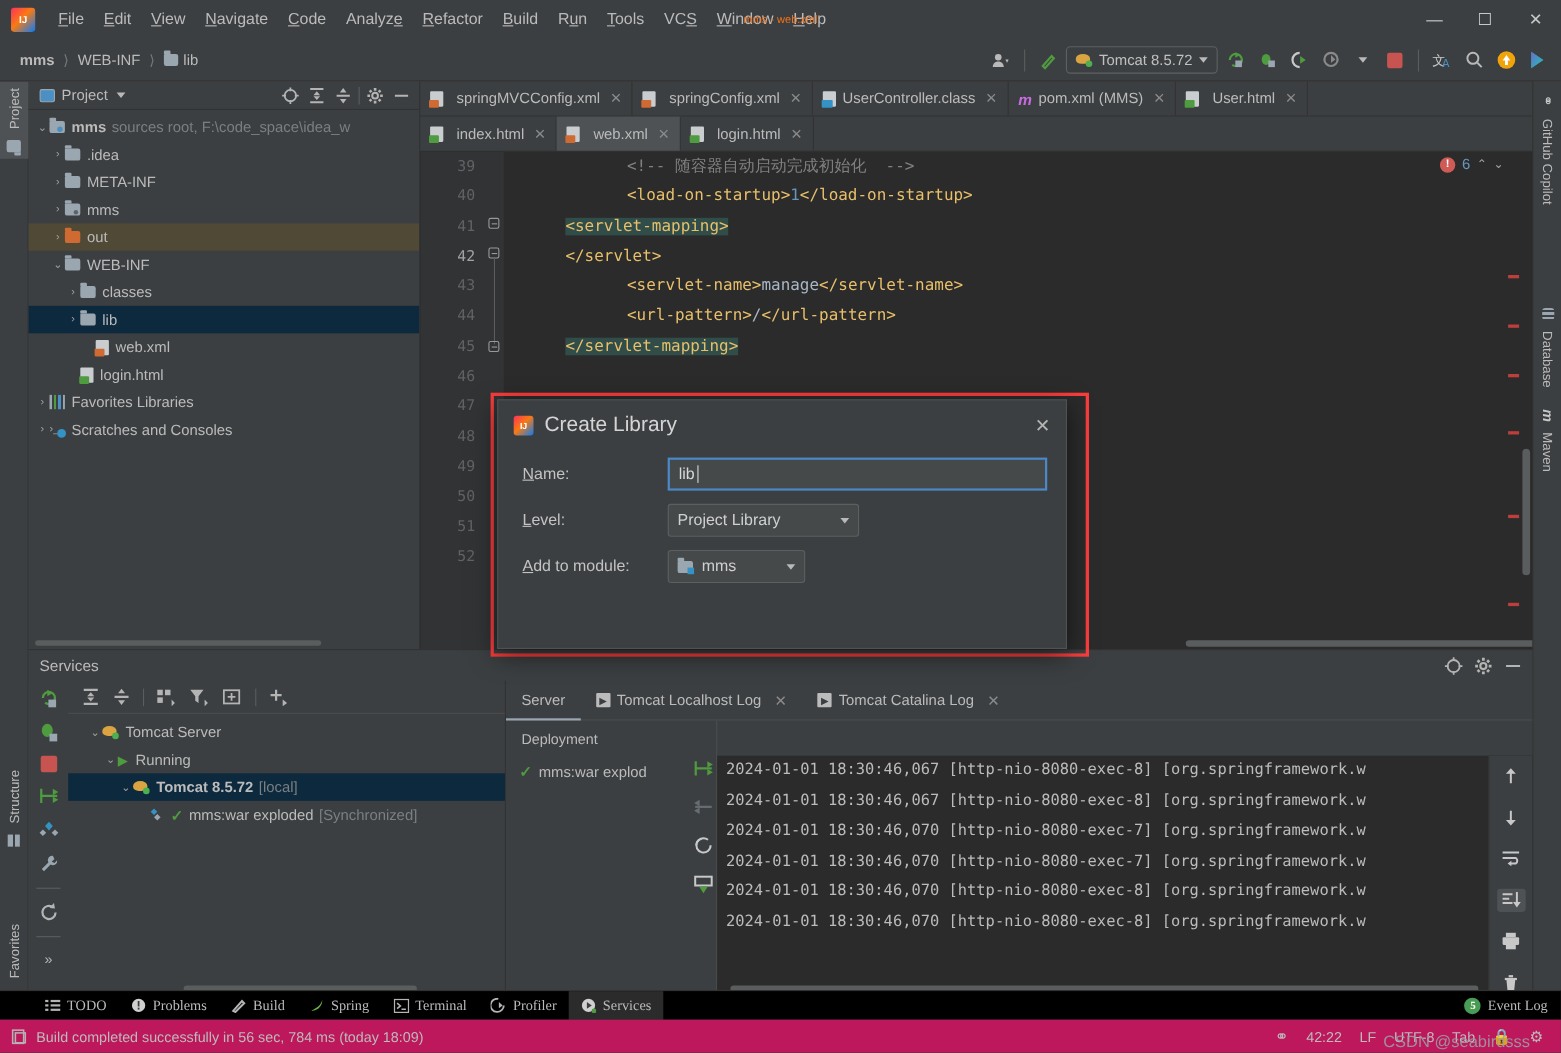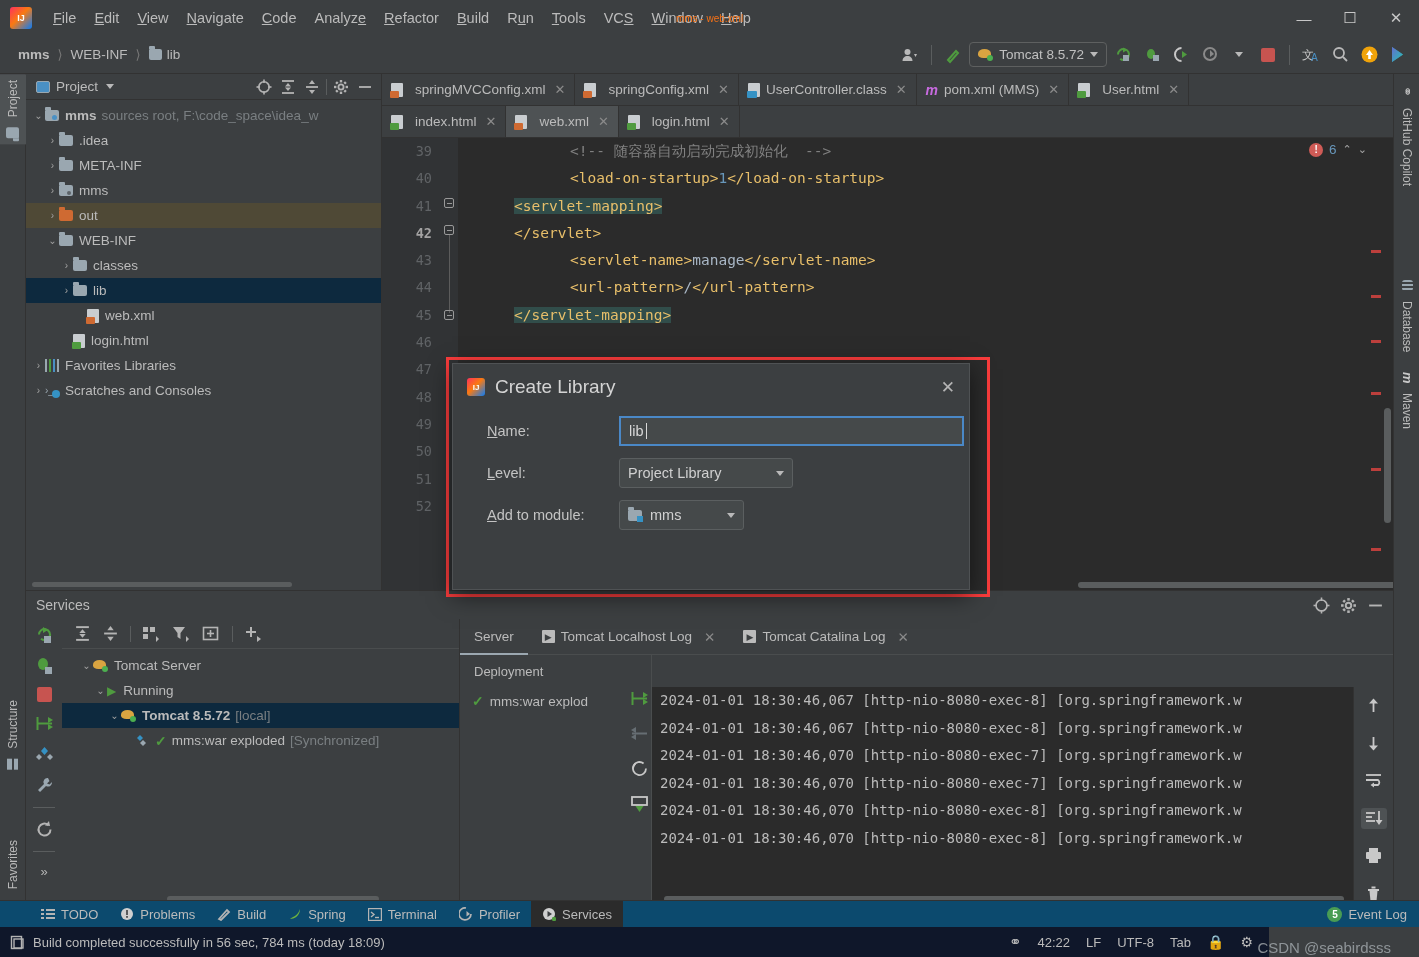--- a/index.html
+++ b/index.html
@@ -212,21 +212,21 @@
 
   .code-wrap { position: relative; height: 452px; overflow: hidden; background: #2b2b2b; }
   .gutter {
     position: absolute; left: 0; top: 0; width: 58px; height: 452px;
     background: #313335; text-align: right;
   }
   .gnum {
     height: 27.3px; line-height: 27.3px; padding-right: 8px;
     color: #606366; font-family: "DejaVu Sans Mono", monospace; font-size: 13.5px;
   }
-  .gnum.cur { color: #a4a3a3; font-weight: bold; }
+  .gnum.cur { color: #a4a3a3; }
   .foldcol { position: absolute; left: 58px; top: 0; width: 18px; height: 452px; background: #313335; }
   .foldmark {
     position: absolute; left: 4px; width: 10px; height: 10px;
     border: 1.3px solid #999; border-radius: 2px;
   }
   .foldmark.open::after {
     content:""; position:absolute; left:1.5px; top:3.5px; width:5px; height:1.3px; background:#999;
   }
   .foldmark.closed { border-radius: 2px; }
   .foldmark.closed::after {
@@ -336,36 +336,36 @@
   }
   .svc-tree-hscroll { position: absolute; bottom: 0; left: 36px; width: 398px; height: 11px; }
   .svc-tree-hscroll .thumb {
     position: absolute; left: 105px; top: 3px; width: 212px; height: 6px;
     background: #5a5d5e; border-radius: 3px;
   }
 
   
   .bottombar {
     position: absolute; bottom: 30px; left: 0; width: 1419px; height: 27px;
-    background: #0c4a6e; display: flex; align-items: center; border-top: 1px solid #323232;
+    background: #000000; display: flex; align-items: center; border-top: 1px solid #323232; font-family: Liberation Serif, serif;
   }
   .bw {
     display: flex; align-items: center; gap: 6px; height: 27px; padding: 0 11px;
     font-size: 13px; color: #bbbbbb;
   }
   .bw.active { background: #2b2b2b; }
   .bw-right { margin-left: auto; display: flex; align-items: center; gap: 6px; padding-right: 12px; }
   .badge-green {
     background: #499c54; color: #fff; font-size: 10px; font-weight: bold;
     border-radius: 50%; width: 15px; height: 15px; display: flex;
     align-items: center; justify-content: center;
   }
   .statusbar {
-    position: absolute; bottom: 0; left: 0; width: 1269px; height: 30px;
-    background: #0f172a; display: flex; align-items: center; padding: 0 10px;
+    position: absolute; bottom: 0; left: 0; width: 1419px; height: 30px;
+    background: #be185d; display: flex; align-items: center; padding: 0 10px;
     font-size: 13px; color: #bbbbbb;
   }
   .status-right { margin-left: auto; display: flex; align-items: center; gap: 16px; padding-right: 6px; }
   .watermark {
     position: absolute; right: 28px; bottom: 1px; color: #9aa0a4; font-size: 15px;
     opacity: .88; pointer-events: none; white-space: nowrap;
   }
 
   
   .dlg-outline {
@@ -373,21 +373,21 @@
     border: 3px solid #fa3c3c; z-index: 40;
   }
   .dialog {
     position: absolute; left: 452px; top: 363px; width: 518px; height: 227px;
     background: #3c3f41; border: 1px solid #4f5254; z-index: 50;
     box-shadow: 0 6px 22px rgba(0,0,0,.55);
   }
   .dlg-title-row { height: 46px; display: flex; align-items: center; padding: 0 14px; }
   .dlg-title { font-size: 19px; color: #d4d4d4; margin-left: 10px; }
   .dlg-close { margin-left: auto; color: #b4b4b4; font-size: 17px; }
-  .dlg-row { display: flex; align-items: center; height: 42px; padding-left: 34px; }
+  .dlg-row { display: flex; align-items: center; height: 42px; padding-left: 22px; }
   .dlg-label { width: 132px; font-size: 14.5px; color: #c3c3c3; }
   .dlg-label u { text-decoration: underline; }
   .dlg-input {
     width: 345px; height: 30px; background: #45494a; border: 2px solid #4a88c7;
     color: #d8d8d8; font-size: 14.5px; padding: 0 8px; display: flex; align-items: center;
   }
   .caret-bar {
     display: inline-block; width: 1px; height: 16px; background: #d8d8d8; margin-left: 2px;
   }
   .dlg-select {

